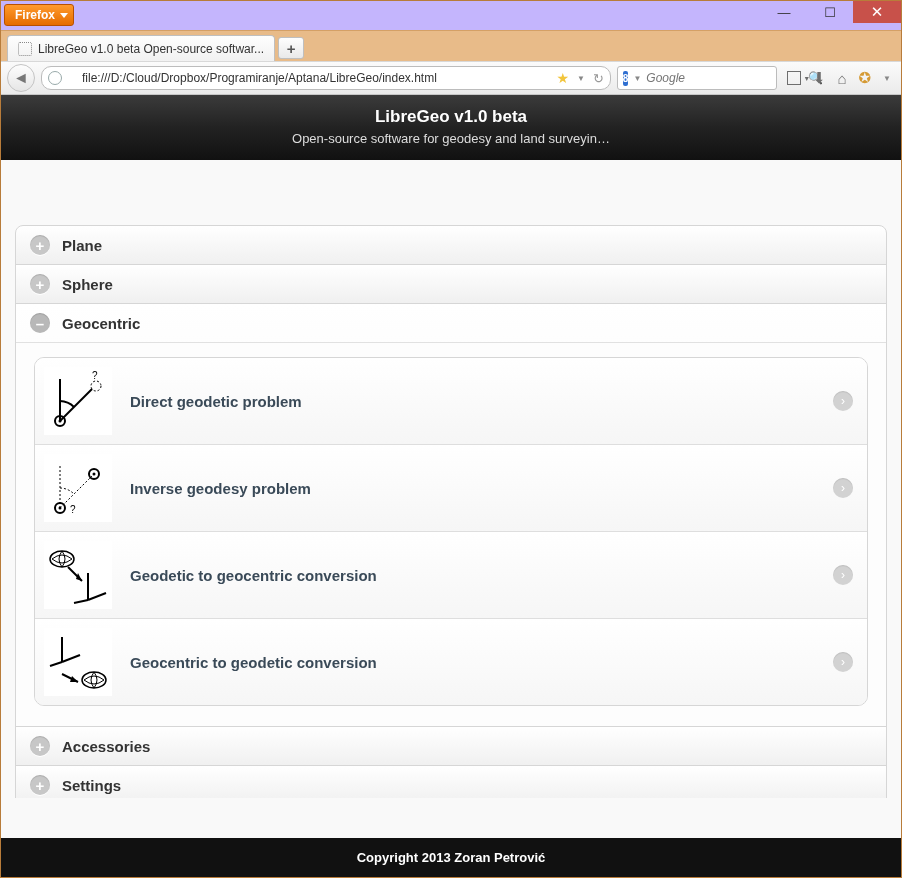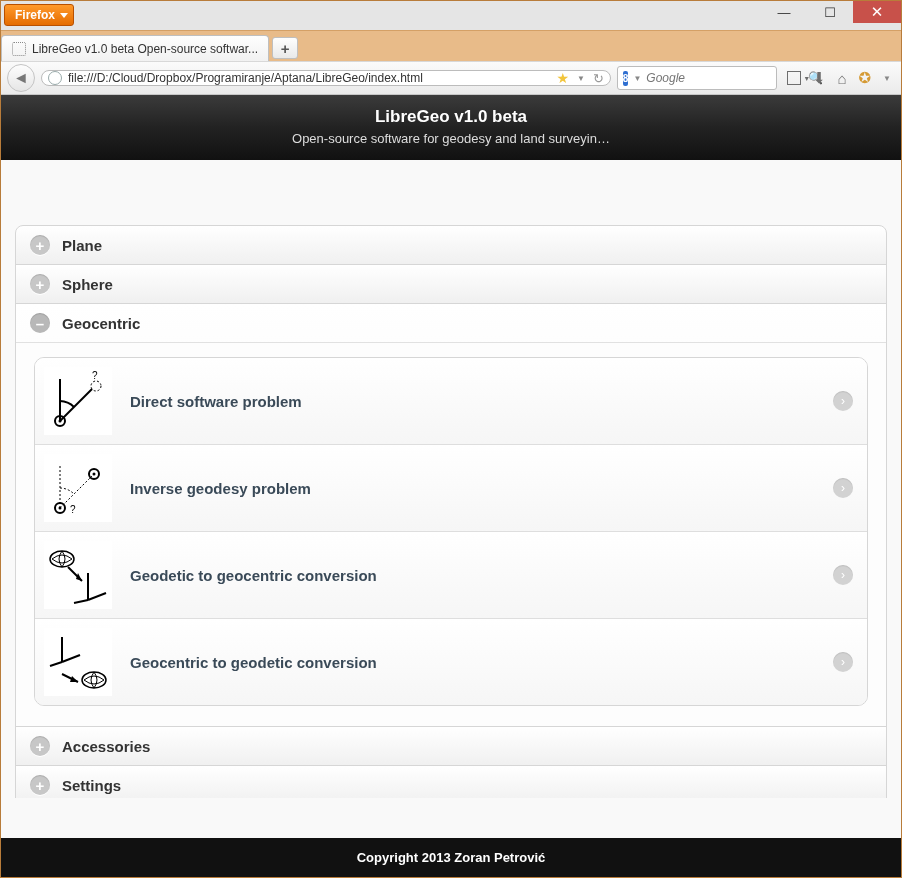--- a/index.html
+++ b/index.html
@@ -1,33 +1,33 @@
 <!DOCTYPE html>
 <html><head>
 <meta charset="utf-8">
 <style>
   * { box-sizing: border-box; margin: 0; padding: 0; }
   html, body { width: 902px; height: 878px; font-family: Arial, Helvetica, sans-serif; background:#fff; }
   
   .window { width: 902px; height: 878px; display:flex; flex-direction:column; border:1px solid #b87c3a; background:#fff; }
-  .titlebar { height:30px; background:#e5e5e5; display:flex; align-items:flex-start; justify-content:space-between; border-bottom:1px solid #d4a066; }
+  .titlebar { height:30px; background:#c4b5fd; display:flex; align-items:flex-start; justify-content:space-between; border-bottom:1px solid #d4a066; }
   .titlebar-left { display:flex; align-items:center; }
   .firefox-btn { margin:3px 0 0 3px; height:22px; padding:0 18px 0 10px; background:linear-gradient(to bottom,#ff9a2c,#e56c00); color:#fff; font-size:12px; font-weight:bold; border:1px solid #b85000; border-radius:3px; display:flex; align-items:center; gap:5px; position:relative; }
   .firefox-btn .caret { width:0;height:0;border-left:4px solid transparent;border-right:4px solid transparent;border-top:5px solid #fff; position:absolute; right:5px; top:8px;}
   .win-controls { display:flex; }
   .win-btn { width:46px; height:22px; display:flex; align-items:center; justify-content:center; font-size:13px; color:#333; }
   .win-btn.close { background:#c8514a; color:#fff; width:48px; }
   .win-btn.close span{font-size:15px;}
-  .tabstrip { height:30px; background:#e8bb89; display:flex; align-items:flex-end; gap:3px; }
+  .tabstrip { height:30px; background:#e8bb89; display:flex; align-items:flex-end; padding-left:6px; gap:3px; }
   .tab { height:26px; background:linear-gradient(to bottom,#fefefe,#f1f1f1); border:1px solid #bfbfbf; border-bottom:none; border-radius:4px 4px 0 0; padding:0 10px; display:flex; align-items:center; gap:6px; font-size:12px; color:#333; max-width:270px; }
   .tab .favicon { width:14px;height:14px;border:1px dotted #888;border-radius:2px; }
   .newtab { width:26px;height:22px;border:1px solid #bfbfbf;border-radius:3px;background:linear-gradient(to bottom,#fefefe,#e9e9e9);display:flex;align-items:center;justify-content:center;color:#555;font-size:15px;font-weight:bold;margin-bottom:2px; }
   .navstrip { height:34px; background:linear-gradient(to bottom,#fbfbfb,#ebebeb); border-top:1px solid #d8d8d8; border-bottom:1px solid #c7c7c7; display:flex; align-items:center; padding:0 6px; gap:6px; }
   .nav-back { width:28px;height:28px;border:1px solid #c4c4c4;border-radius:50%;background:linear-gradient(to bottom,#fdfdfd,#e6e6e6);display:flex;align-items:center;justify-content:center;color:#777;font-size:16px; }
-  .urlbox { flex:1; height:16px; border:1px solid #bcbcbc; border-radius:10px; background:#fff; display:flex; align-items:center; padding:0 6px; gap:6px; }
+  .urlbox { flex:1; height:24px; border:1px solid #bcbcbc; border-radius:10px; background:#fff; display:flex; align-items:center; padding:0 6px; gap:20px; }
   .urlbox .globe{width:14px;height:14px;border:1px solid #9aa;border-radius:50%;}
   .urlbox input { flex:1; border:none; outline:none; font-size:12px; color:#333; background:transparent; }
   .url-icons { display:flex; align-items:center; gap:8px; color:#999; font-size:13px; }
   .star{color:#f2c53c;font-size:14px;}
   .searchbox { width:160px; height:24px; border:1px solid #bcbcbc; border-radius:3px; background:#fff; display:flex; align-items:center; padding:0 5px; gap:5px; }
   .g-badge{width:15px;height:15px;background:#2f6fd1;color:#fff;font-size:10px;font-weight:bold;display:flex;align-items:center;justify-content:center;border-radius:2px;}
   .searchbox input { flex:1; border:none; outline:none; font-size:12px; font-style:italic; color:#888; background:transparent; }
   .searchbox .mag{color:#888;font-size:12px;}
   .toolbar-icons { display:flex; align-items:center; gap:12px; padding:0 4px; color:#6e6e6e; font-size:15px; }
   .toolbar-icons .sq{width:14px;height:14px;border:1px solid #6e6e6e;display:inline-block;position:relative;}
@@ -158,21 +158,21 @@
                   <svg viewBox="0 0 60 60">
                       <circle cx="12" cy="50" r="5" fill="none" stroke="#000" stroke-width="2"></circle>
                       <circle cx="12" cy="50" r="1.5" fill="#000"></circle>
                       <line x1="12" y1="50" x2="12" y2="8" stroke="#000" stroke-width="2"></line>
                       <line x1="12" y1="50" x2="44" y2="18" stroke="#000" stroke-width="2"></line>
                       <path d="M12 30 A20 20 0 0 1 26 36" fill="none" stroke="#000" stroke-width="2"></path>
                       <circle cx="48" cy="15" r="5" fill="none" stroke="#000" stroke-width="1" stroke-dasharray="2 2"></circle>
                       <text x="44" y="8" font-size="10">?</text>
                     </svg>
                 </div>
-                <span class="label">Direct software problem</span>
+                <span class="label">Direct geodetic problem</span>
                 <span class="arrow-icon">›</span>
               </div>
 
               <div class="list-item">
                 <div class="thumb">
                   <svg viewBox="0 0 60 60">
                       <circle cx="12" cy="50" r="5" fill="none" stroke="#000" stroke-width="2"></circle>
                       <circle cx="12" cy="50" r="1.5" fill="#000"></circle>
                       <line x1="12" y1="50" x2="12" y2="8" stroke="#000" stroke-width="1" stroke-dasharray="2 2"></line>
                       <line x1="12" y1="50" x2="44" y2="18" stroke="#000" stroke-width="1" stroke-dasharray="2 2"></line>

